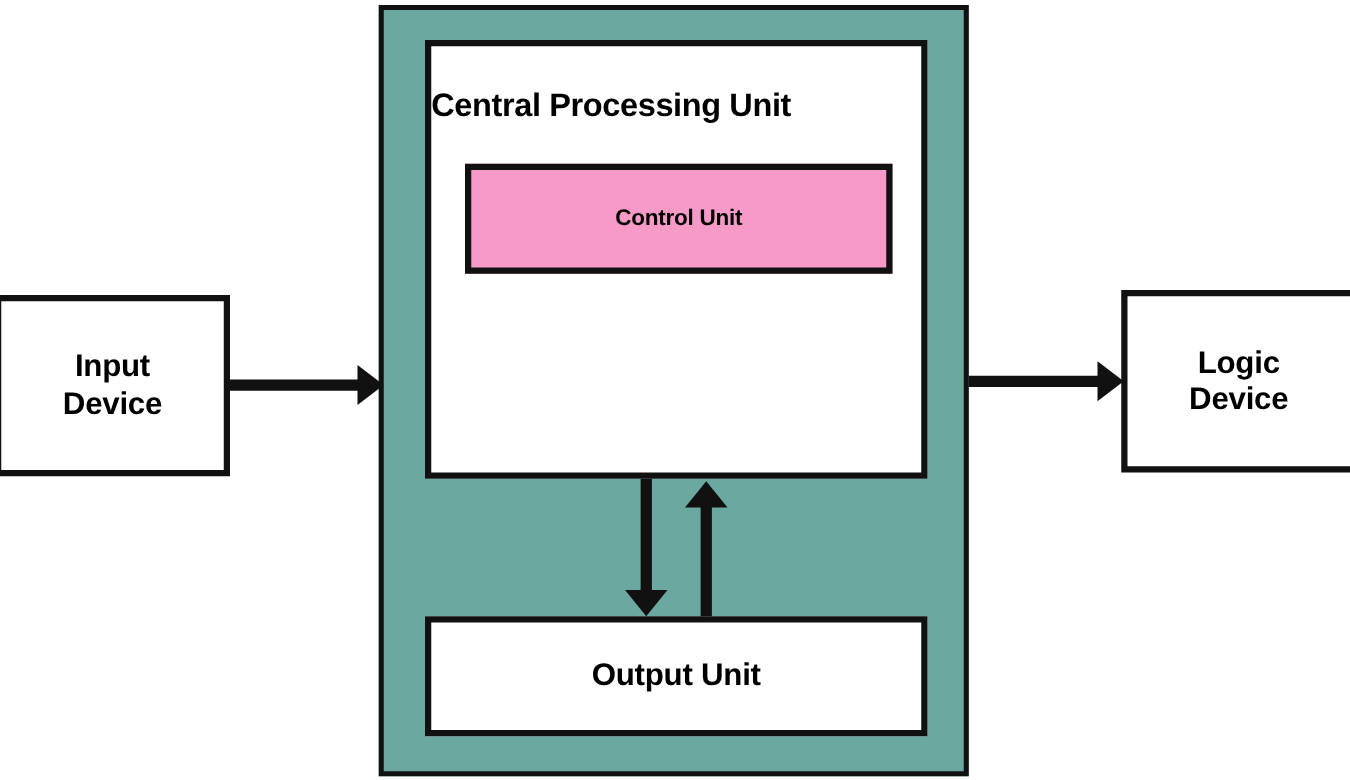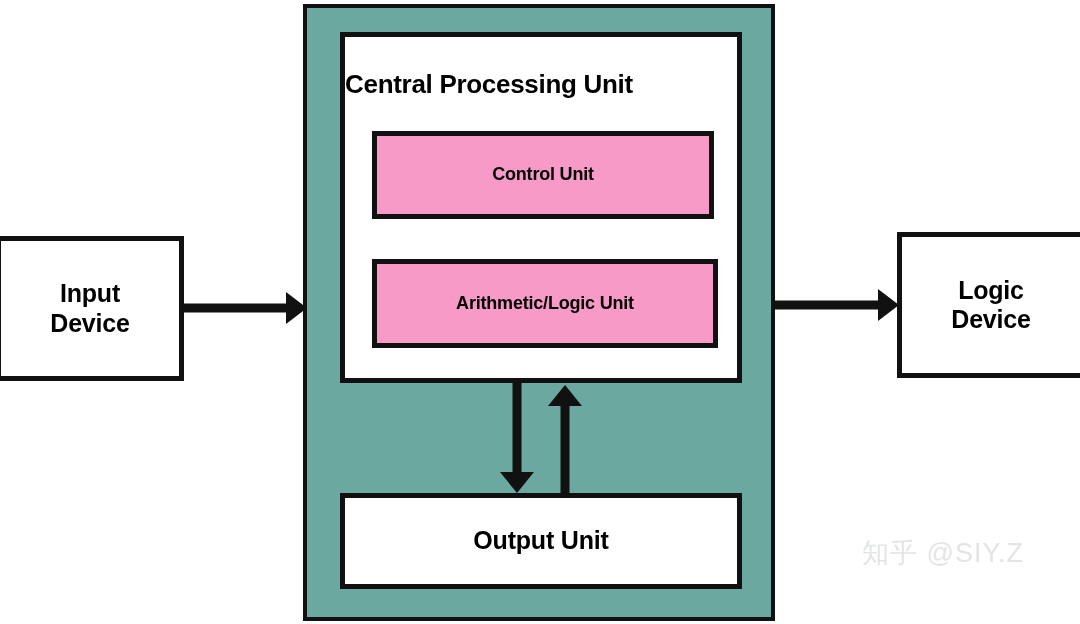--- a/index.html
+++ b/index.html
@@ -146,23 +146,20 @@
   <div id="system-container"></div>
 
   <div class="block" id="cpu-box">
     <div id="cpu-title">Central Processing Unit</div>
   </div>
 
   <div class="block pink-unit" id="control-unit-box">
     <span>Control Unit</span>
   </div>
 
-  <div class="block pink-unit" id="alu-box">
-    <span>Arithmetic/Logic Unit</span>
-  </div>
 
   <div class="block" id="memory-box">
     <span>Output Unit</span>
   </div>
 
   <div class="block device-box" id="input-device-box">
     <span>
       <span>Input</span><br>
       <span>Device</span>
     </span>
@@ -191,15 +188,14 @@
       <line x1="517" y1="383" x2="517" y2="474" stroke="#111111" stroke-width="9"></line>
       <polygon points="500,472 534,472 517,493" fill="#111111"></polygon>
     </g>
 
     <g>
       <line x1="565" y1="493" x2="565" y2="404" stroke="#111111" stroke-width="9"></line>
       <polygon points="548,406 582,406 565,385" fill="#111111"></polygon>
     </g>
   </svg>
 
-  <div id="watermark">知乎 @SIY.Z</div>
 
 </div>
 
 </body></html>

